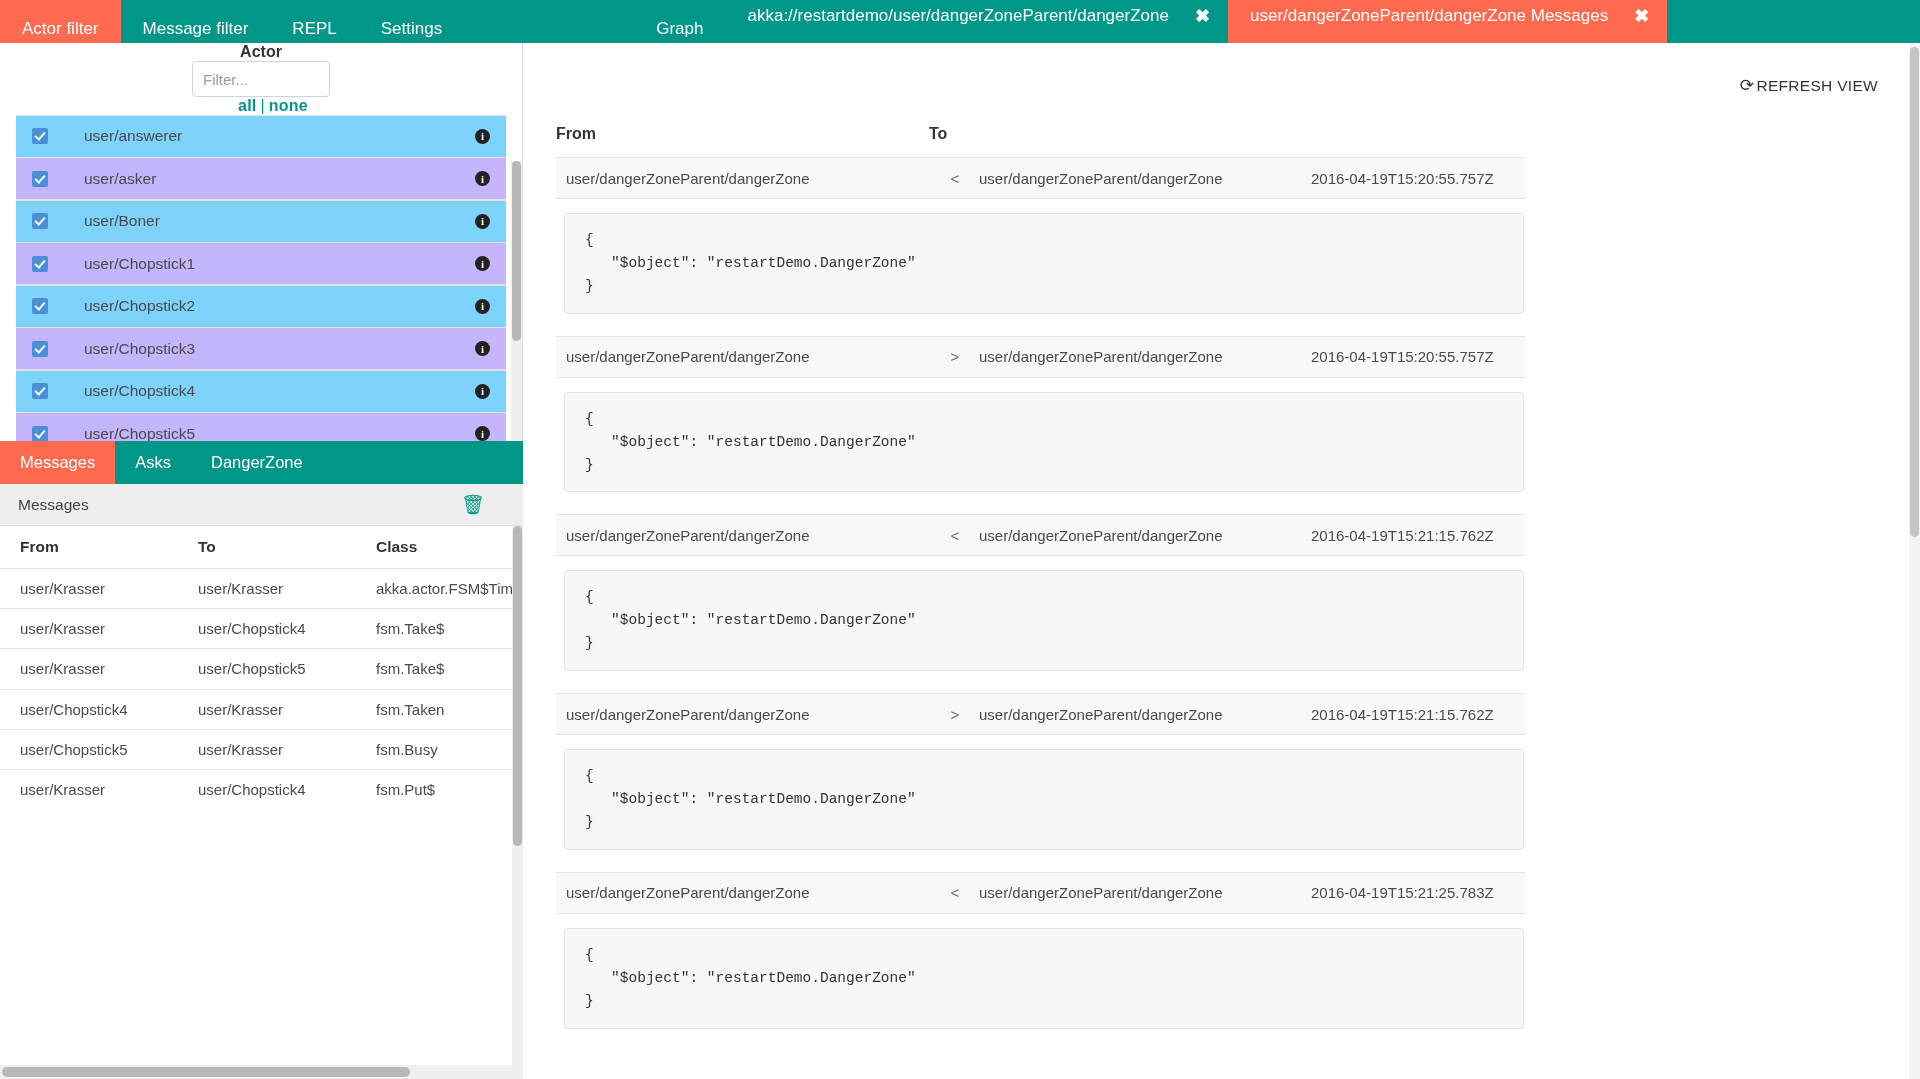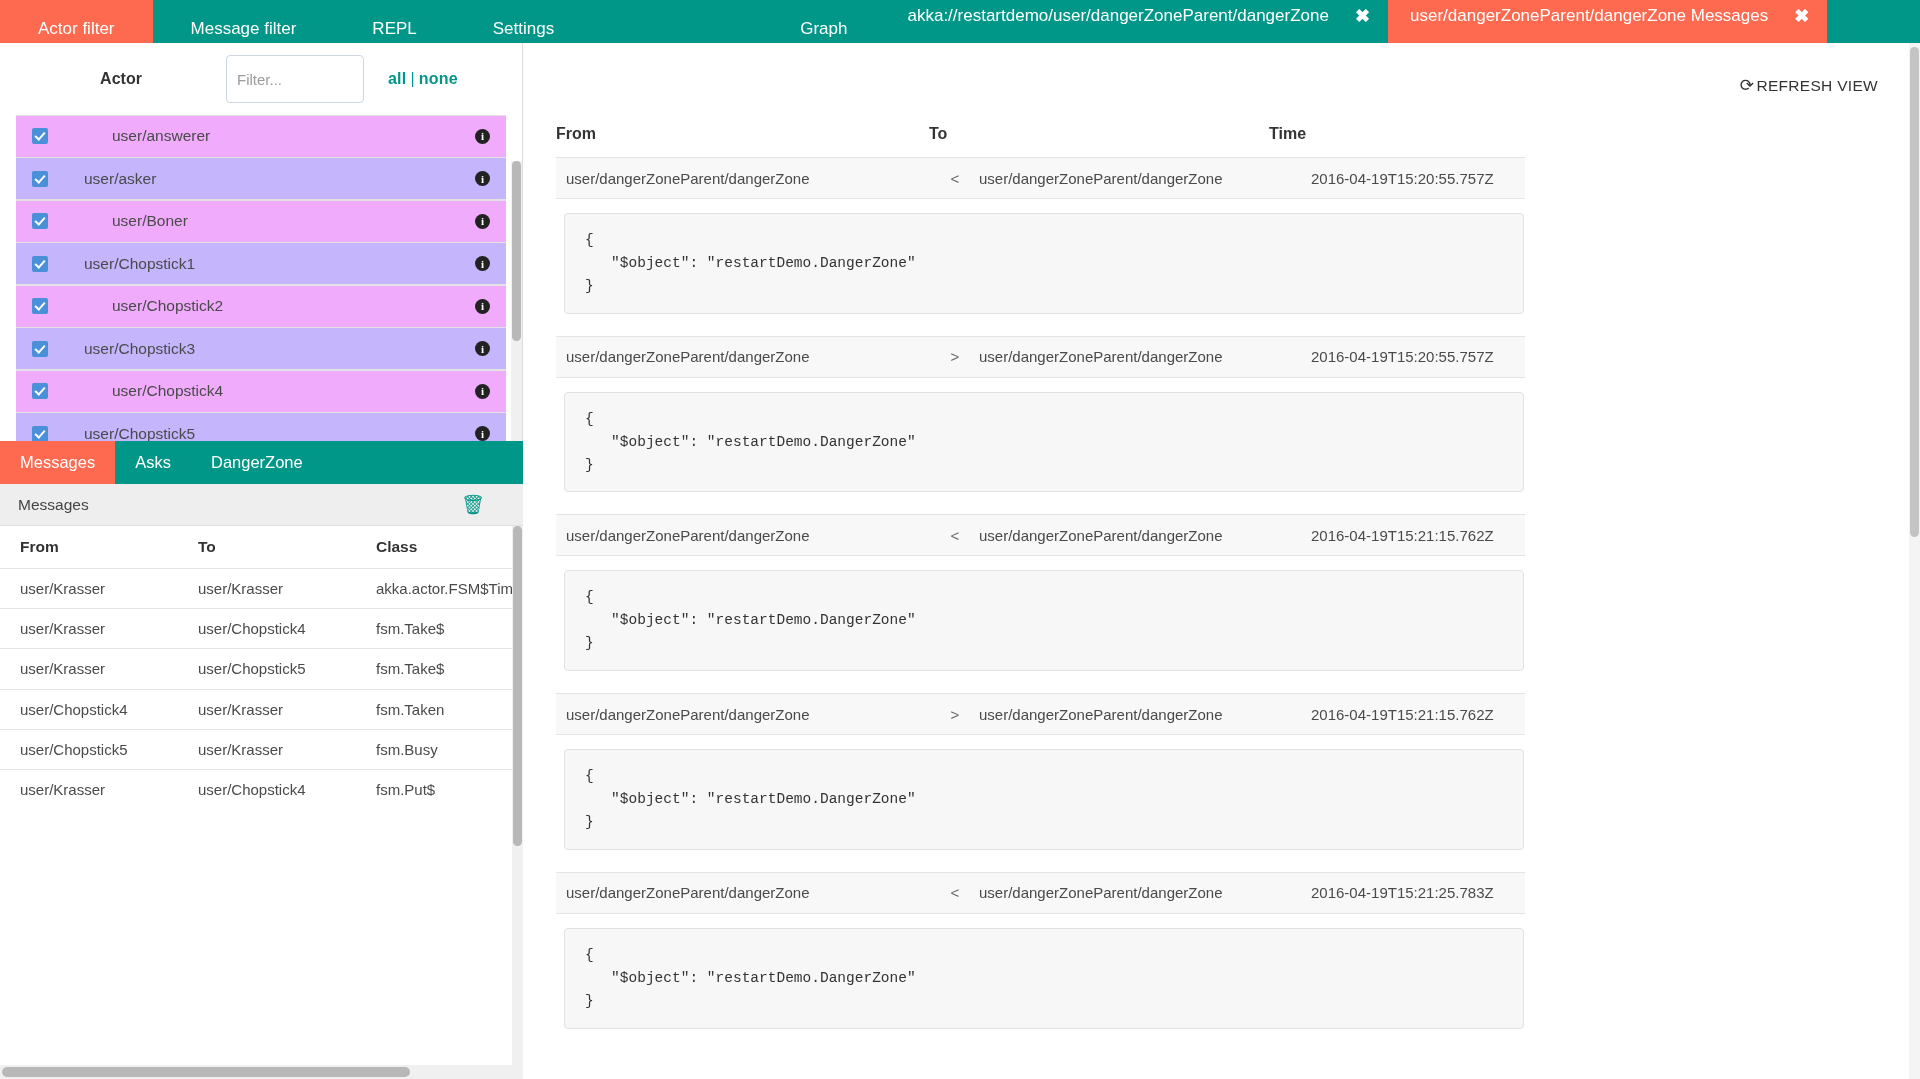--- a/index.html
+++ b/index.html
@@ -14,21 +14,21 @@
   
   #topbar {
     position: absolute; top: 0; left: 0;
     width: 1920px; height: 43px;
     background: #009688;
     display: flex; align-items: stretch;
     white-space: nowrap;
   }
   .nav-item {
     display: flex; align-items: center;
-    padding: 0 38px;
+    padding: 0 22px;
     color: #ffffff;
     font-size: 17px;
     height: 57px;
     cursor: pointer;
   }
   .nav-item.active { background: #fd6a4f; }
   .nav-spacer { flex: 0 0 170px; }
   .nav-tab {
     display: flex; align-items: center;
     height: 43px;
@@ -58,20 +58,21 @@
 
   #actor-panel {
     position: absolute; top: 0; left: 0;
     width: 522px; height: 398px;
     overflow: hidden;
   }
   #actor-head {
     height: 72px;
     display: flex; align-items: center;
     padding: 0 16px;
+    flex-direction: column;
   }
   #actor-head .head-title {
     width: 210px;
     text-align: center;
     font-weight: bold;
     font-size: 16px;
     color: #333;
   }
   #filter-input {
     width: 138px; height: 48px;
@@ -97,21 +98,21 @@
 
   .actor-list { position: relative; }
   .actor-row {
     display: flex; align-items: center;
     height: 42.5px;
     margin: 0 16px;
     border-top: 1px solid #e2e2e2;
     border-bottom: 1px solid #e2e2e2;
     position: relative;
   }
-  .actor-row.odd { background: #f0abfc; gap: 28px; }
+  .actor-row.odd { background: #7dd3fc; }
   .actor-row.even { background: #c4b5fd; border-top-color: transparent; }
   .cbx {
     width: 16px; height: 16px;
     margin-left: 16px;
     background: #4a90d9;
     border-radius: 2px;
     position: relative;
     cursor: pointer;
     flex: 0 0 16px;
   }
@@ -471,21 +472,20 @@
 
 <div id="right-col">
   <div id="refresh-btn">
     <span class="rico">⟳</span>
     <span>REFRESH VIEW</span>
   </div>
 
   <div id="conv-head">
     <div class="ch-from">From</div>
     <div class="ch-to">To</div>
-    <div class="ch-time">Time</div>
   </div>
 
   <div id="conv-list">
       <div class="conv-row">
         <div class="cr-from">user/dangerZoneParent/dangerZone</div>
         <div class="cr-dir">&lt;</div>
         <div class="cr-to">user/dangerZoneParent/dangerZone</div>
         <div class="cr-time">2016-04-19T15:20:55.757Z</div>
       </div>
       <div class="conv-code">{

